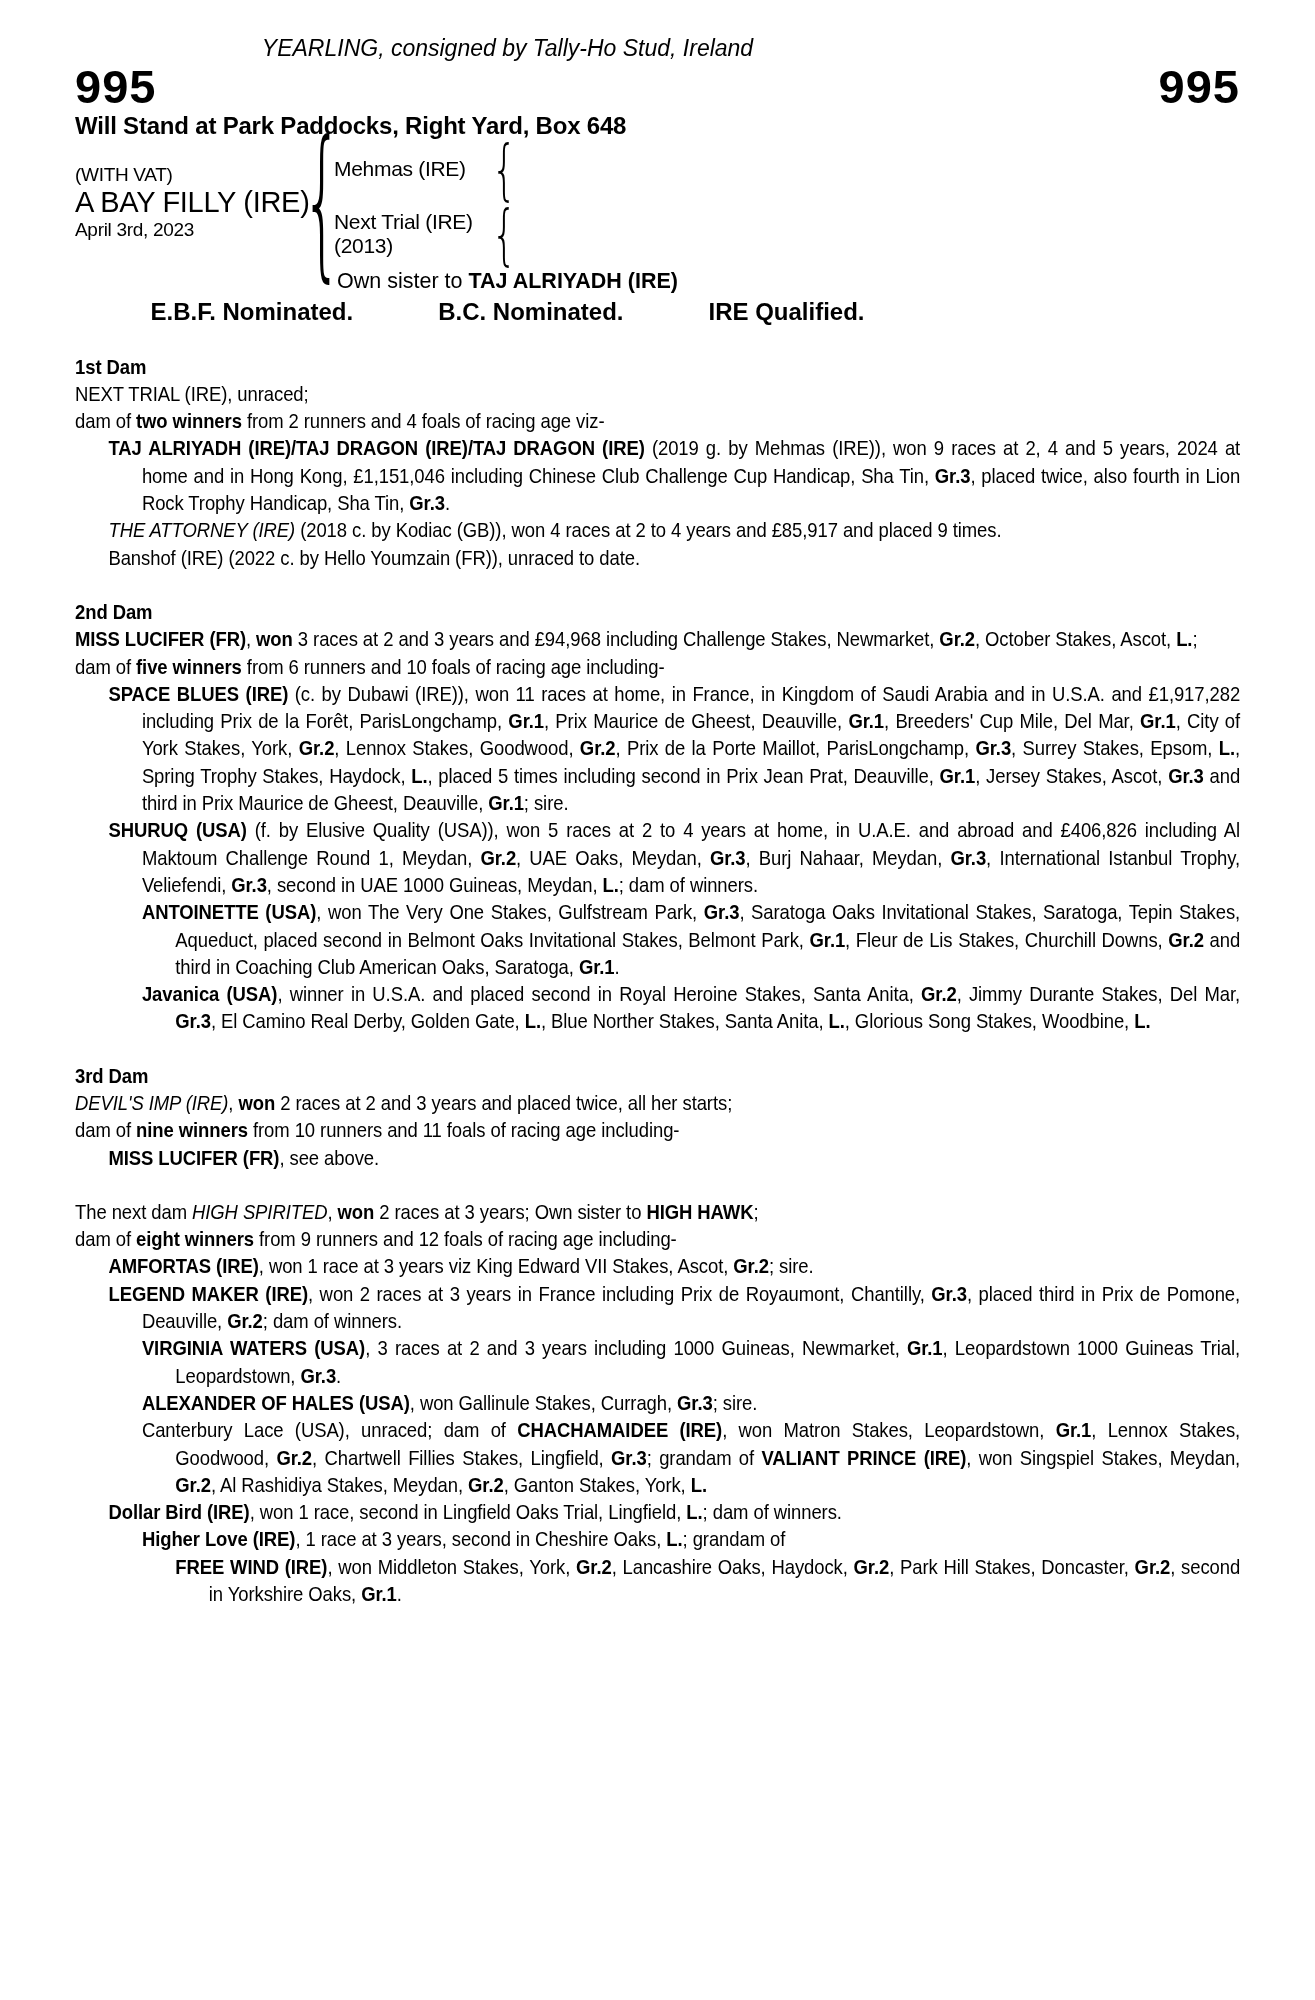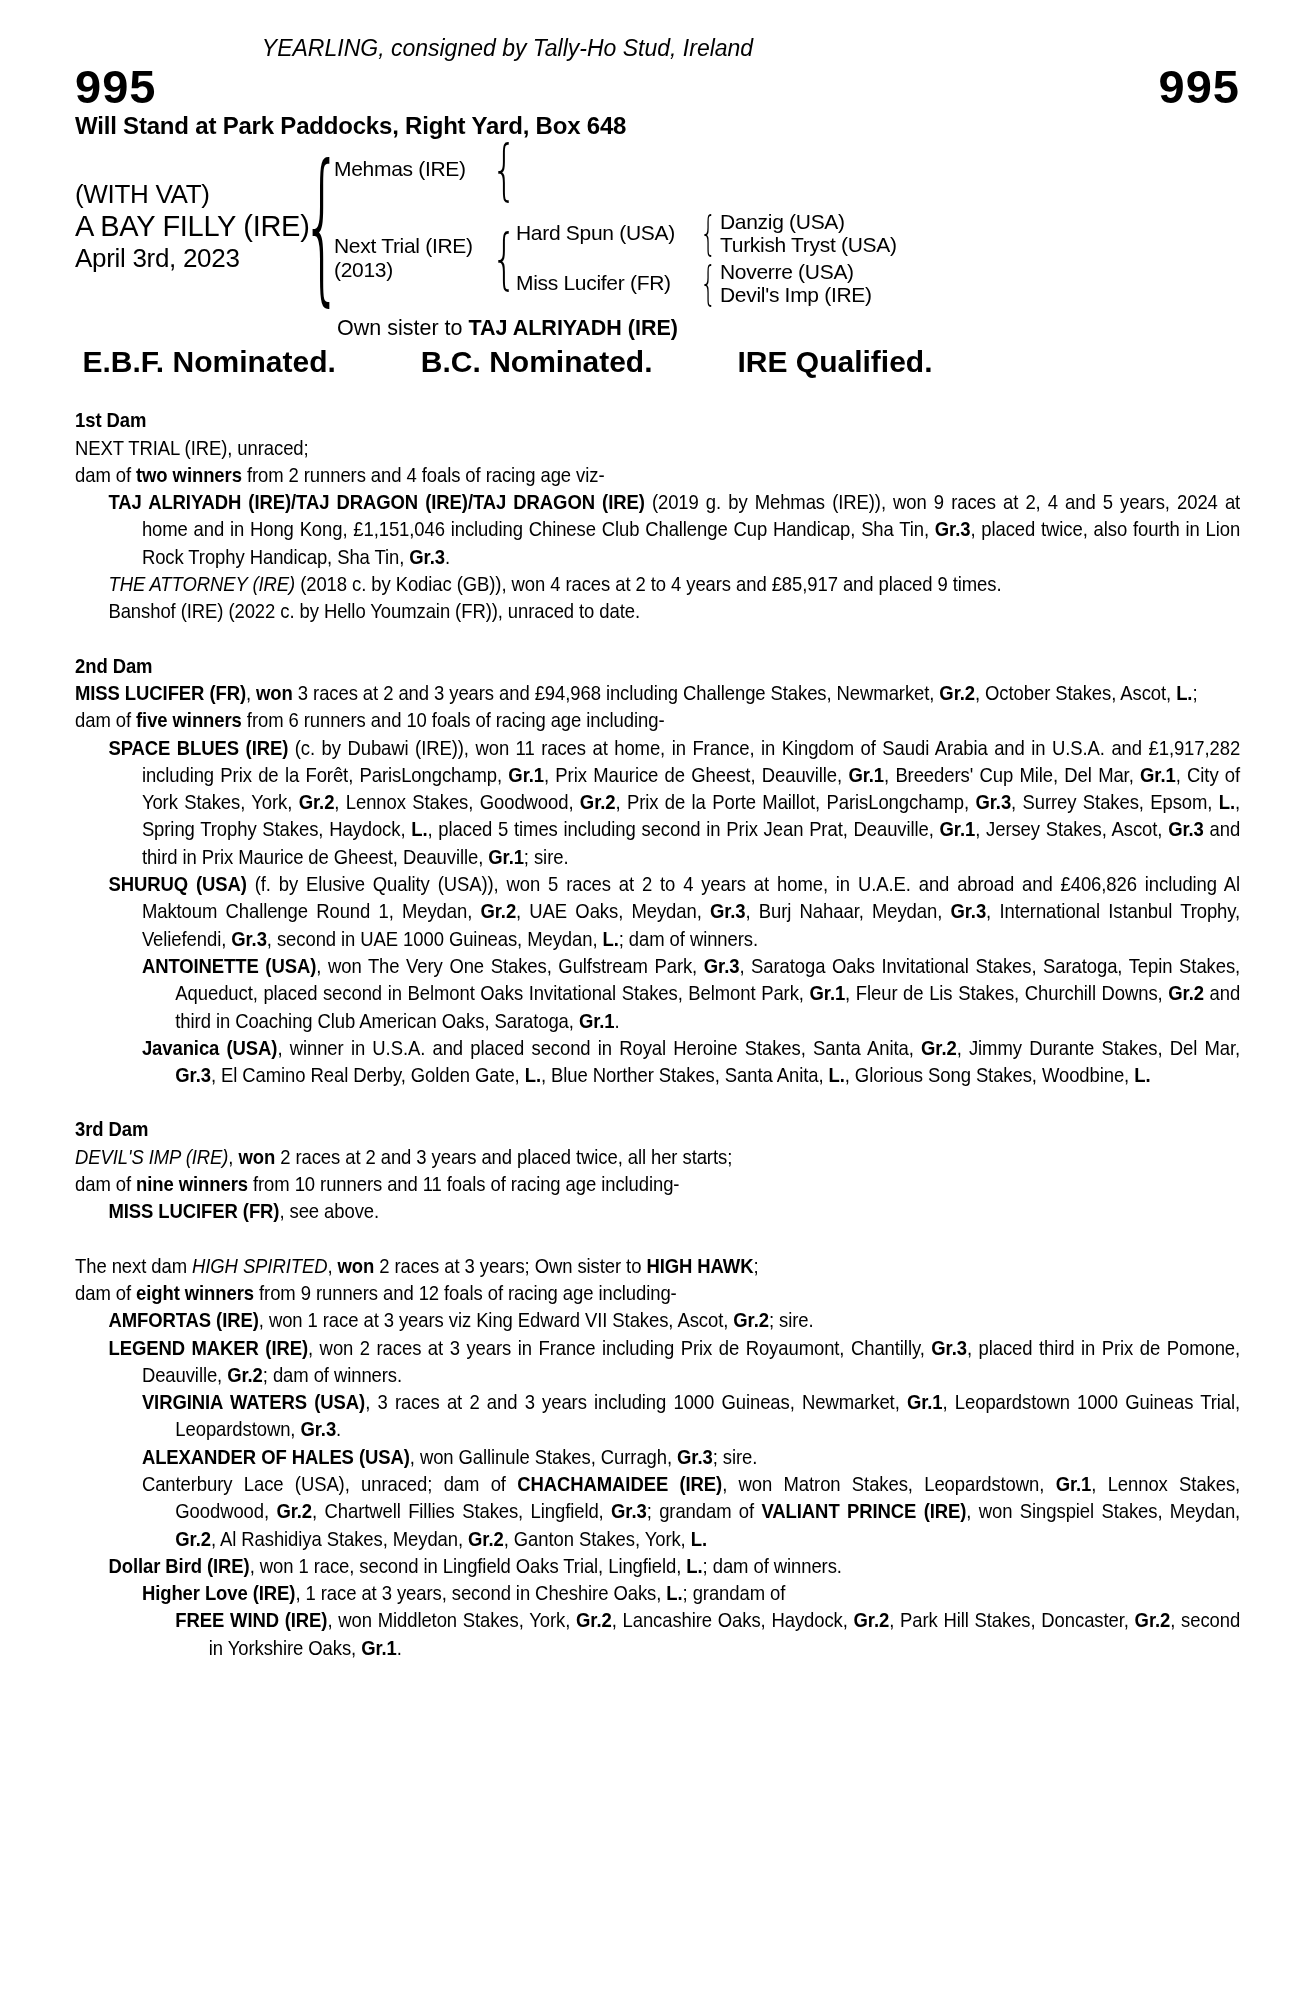--- a/index.html
+++ b/index.html
@@ -9,40 +9,40 @@
   
   .consign-row{width:865px;text-align:center;font-style:italic;font-size:23px;line-height:1.1;}
   .lot-row{display:flex;justify-content:space-between;align-items:flex-start;margin-top:2px;line-height:1;}
   .lot{font-size:47px;font-weight:bold;letter-spacing:1px;}
   .stand{font-weight:bold;font-size:24px;margin-top:2px;letter-spacing:-0.2px;}
 
   
   .pedigree{display:flex;align-items:center;width:880px;margin-top:6px;font-size:21px;letter-spacing:-0.3px;}
   .subject{width:235px;}
   .subj-name{font-weight:normal;font-size:29px;}
-  .vat,.foaled{font-size:26px;}
+  .vat,.foaled{font-size:19px;}
   .brace{display:flex;align-items:center;justify-content:center;width:24px;flex:0 0 24px;font-family:"DejaVu Sans",sans-serif;}
   .brace::before{content:"{";display:block;font-weight:300;}
   .b-big::before{font-size:64px;transform:scaleY(2.55);}
   .b-med::before{font-size:40px;transform:scaleY(1.65);}
   .b-sm::before{font-size:26px;transform:scaleY(1.75);}
   .gen2col{display:flex;flex-direction:column;gap:18px;}
   .gen2item{display:flex;align-items:center;}
   .gen2name{width:158px;flex:0 0 158px;line-height:1.15;}
   .gen3col{display:flex;flex-direction:column;gap:4px;}
   .gen3item{display:flex;align-items:center;}
   .gen3name{width:180px;flex:0 0 180px;}
   .gen4col{display:flex;flex-direction:column;}
   .gen4col .g4{line-height:23px;white-space:nowrap;}
 
   
   .center-col{width:865px;text-align:center;}
   .own-sister{margin-top:10px;font-size:21.5px;}
   .own-sister .b{font-weight:bold;}
-  .noms{display:flex;justify-content:center;gap:85px;font-weight:bold;font-size:30px;margin-top:4px;}
+  .noms{display:flex;justify-content:center;gap:85px;font-weight:bold;font-size:24px;margin-top:4px;}
 
   
   .body-scale{width:1324px;transform:scaleX(0.88);transform-origin:0 0;font-size:21px;line-height:1.3;letter-spacing:-0.1px;}
   .sec-heading{font-weight:bold;margin-top:27px;}
   .spacer{height:27px;}
   .para{margin:0;text-align:justify;}
   .ind0{padding-left:0;}
   .ind0h{padding-left:38px;text-indent:-38px;}
   .ind1{padding-left:76px;text-indent:-38px;}
   .ind2{padding-left:114px;text-indent:-38px;}
@@ -79,38 +79,20 @@
         <div class="gen2name">Mehmas (IRE)</div>
         <div class="brace b-med"></div>
       </div>
 
       <div class="gen2item">
         <div class="gen2name">
           <div>Next Trial (IRE)</div>
           <div>(2013)</div>
         </div>
         <div class="brace b-med"></div>
-        <div class="gen3col">
-          <div class="gen3item">
-            <div class="gen3name">Hard Spun (USA)</div>
-            <div class="brace b-sm"></div>
-            <div class="gen4col">
-              <div class="g4">Danzig (USA)</div>
-              <div class="g4">Turkish Tryst (USA)</div>
-            </div>
-          </div>
-          <div class="gen3item">
-            <div class="gen3name">Miss Lucifer (FR)</div>
-            <div class="brace b-sm"></div>
-            <div class="gen4col">
-              <div class="g4">Noverre (USA)</div>
-              <div class="g4">Devil's Imp (IRE)</div>
-            </div>
-          </div>
-        </div>
       </div>
 
     </div>
   </div>
 
   <div class="center-col own-sister">
     <span>Own sister to </span><span class="b">TAJ ALRIYADH (IRE)</span>
   </div>
 
   <div class="center-col noms">

